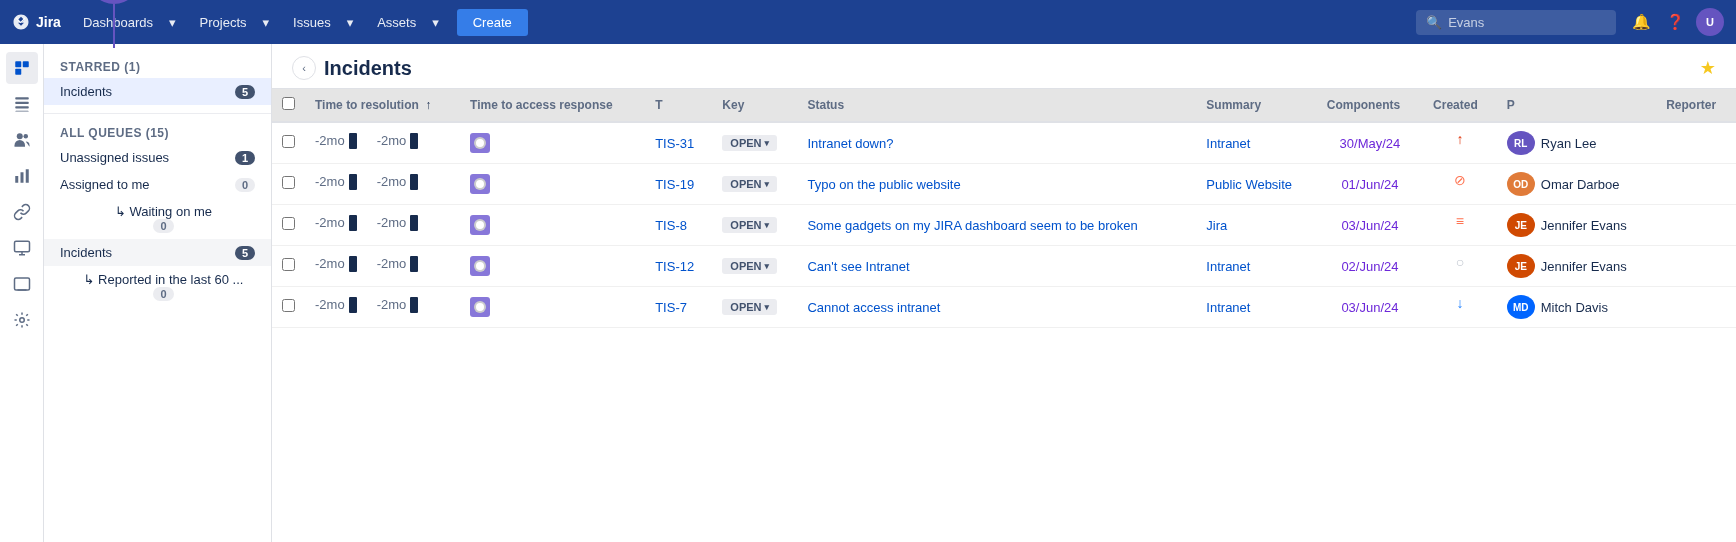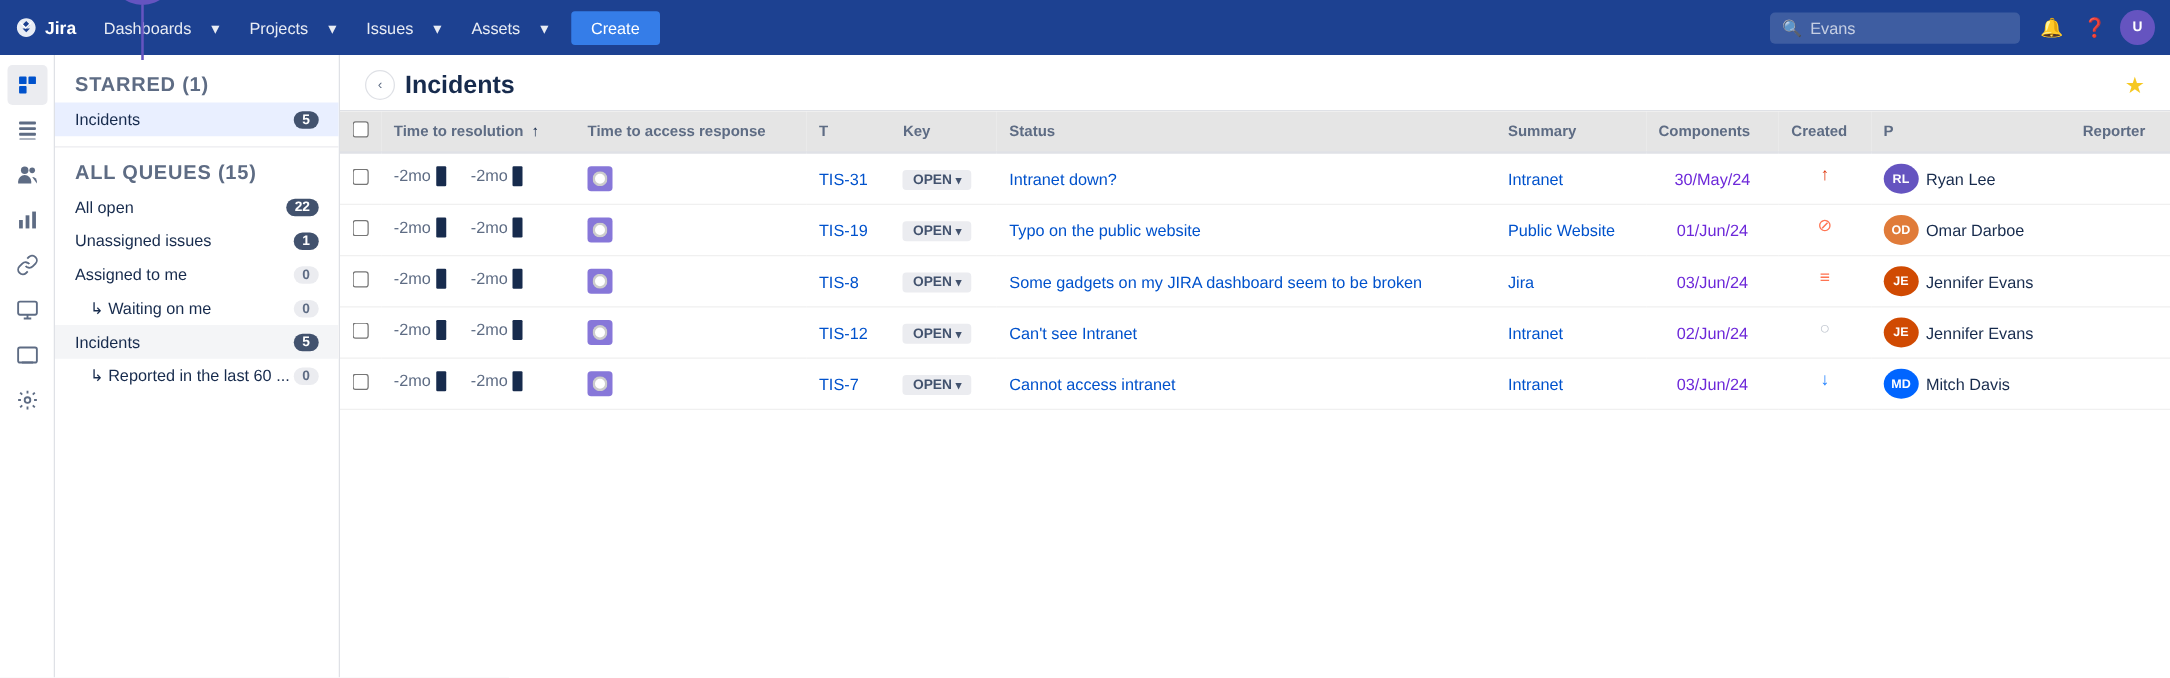--- a/index.html
+++ b/index.html
@@ -137,21 +137,21 @@
 
     
     .queue-sidebar {
       width: 228px;
       background: white;
       border-right: 1px solid #dfe1e6;
       overflow-y: auto;
       padding: 12px 0;
     }
     .queue-section-header {
-      font-size: 16px;
+      font-size: 12px;
       font-weight: 600;
       color: #5e6c84;
       padding: 4px 16px 4px;
       text-transform: uppercase;
       letter-spacing: 0.04em;
     }
     .queue-item {
       display: flex;
       align-items: center;
       justify-content: space-between;
@@ -165,21 +165,21 @@
       background: #42526e;
       color: white;
       border-radius: 10px;
       font-size: 11px;
       font-weight: 600;
       padding: 1px 7px;
       min-width: 20px;
       text-align: center;
     }
     .queue-item .queue-badge.zero { background: #ebecf0; color: #5e6c84; }
-    .queue-item.sub { padding-left: 28px; }
+    .queue-item.sub { padding-left: 28px; flex-direction: column; }
     .queue-divider { height: 1px; background: #ebecf0; margin: 8px 0; }
 
     
     .main-content {
       flex: 1;
       display: flex;
       flex-direction: column;
       overflow: hidden;
     }
     .content-header {
@@ -418,24 +418,20 @@
 
     <div class="queue-item selected">
       <span>Incidents</span>
       <span class="queue-badge">5</span>
     </div>
 
     <div class="queue-divider"></div>
 
     <div class="queue-section-header">ALL QUEUES (15)</div>
 
-    <div class="queue-item">
-      <span>All open</span>
-      <span class="queue-badge">22</span>
-    </div>
     <div class="queue-item">
       <span>Unassigned issues</span>
       <span class="queue-badge">1</span>
     </div>
     <div class="queue-item">
       <span>Assigned to me</span>
       <span class="queue-badge zero">0</span>
     </div>
     <div class="queue-item sub">
       <span>↳ Waiting on me</span>

